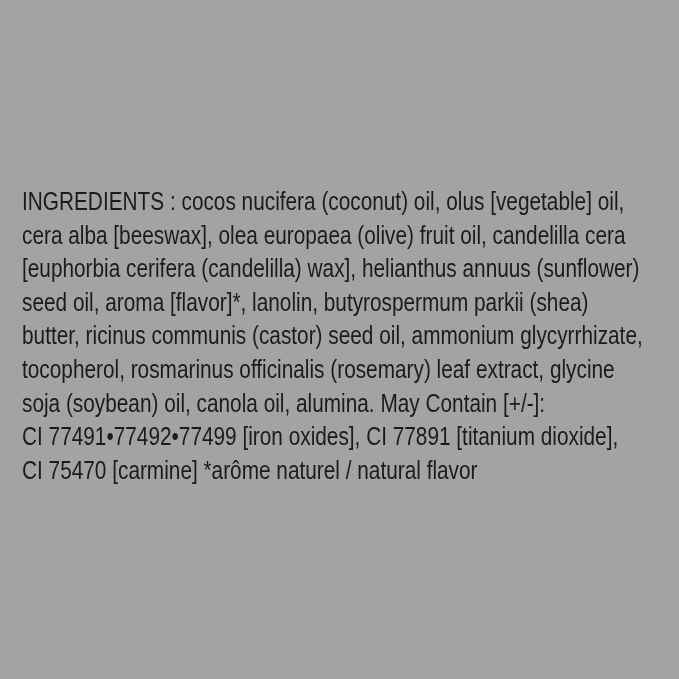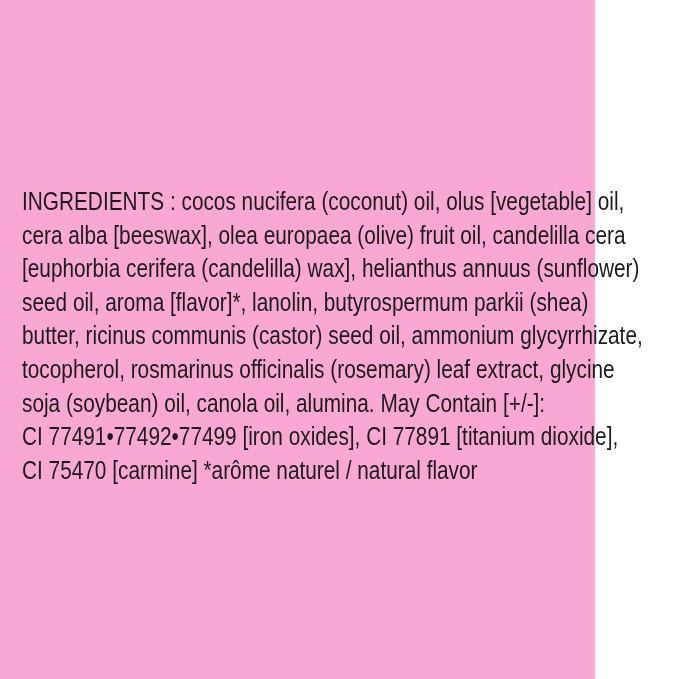--- a/index.html
+++ b/index.html
@@ -11,23 +11,23 @@
     height: 679px;
     background: #ffffff;
     overflow: hidden;
     position: relative;
     font-family: "Liberation Sans", sans-serif;
   }
   .label-canvas {
     position: absolute;
     left: 0;
     top: 0;
-    width: 595px;
+    width: 679px;
     height: 679px;
-    background: #f9a8d4;
+    background: #a3a3a3;
   }
   .ingredients-block {
     position: absolute;
     left: 22px;
     top: 185px;
     transform: scaleX(0.80);
     transform-origin: left top;
     color: #1b1b1b;
     font-size: 26px;
     line-height: 33.6px;

